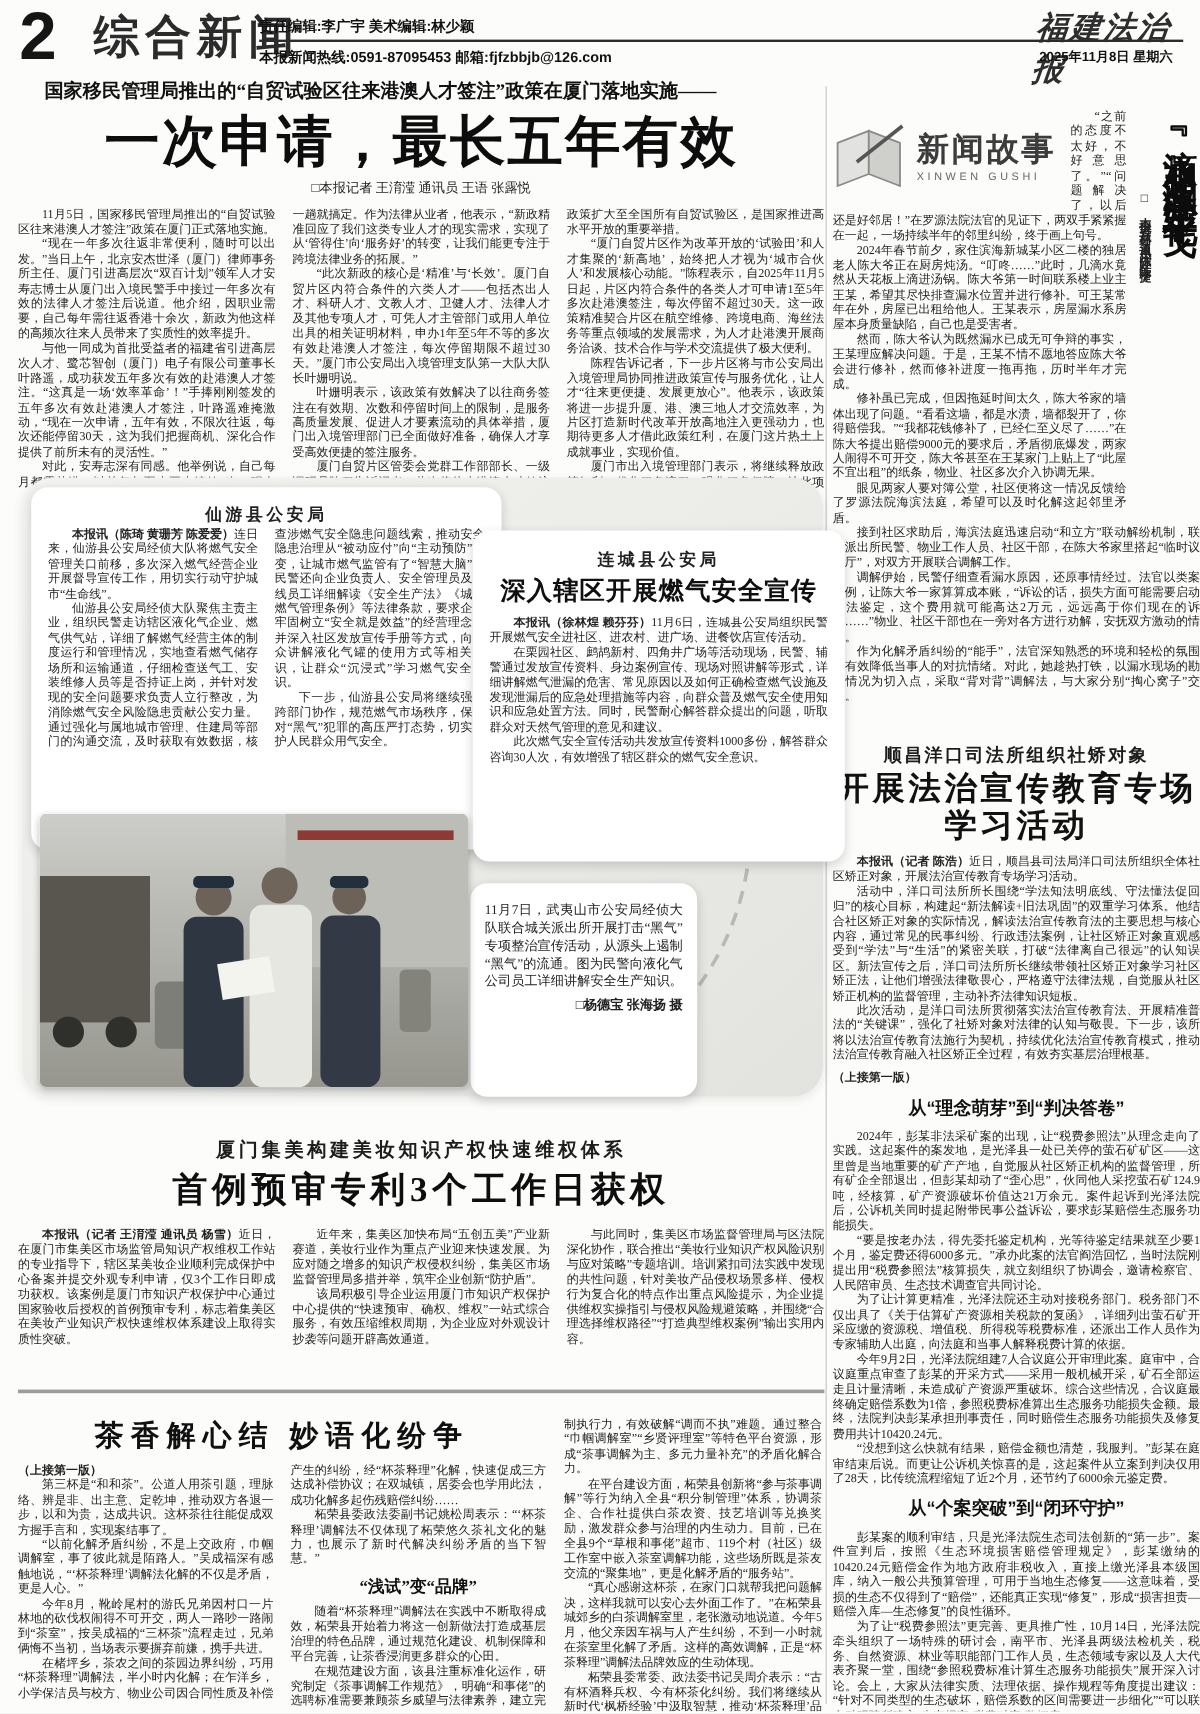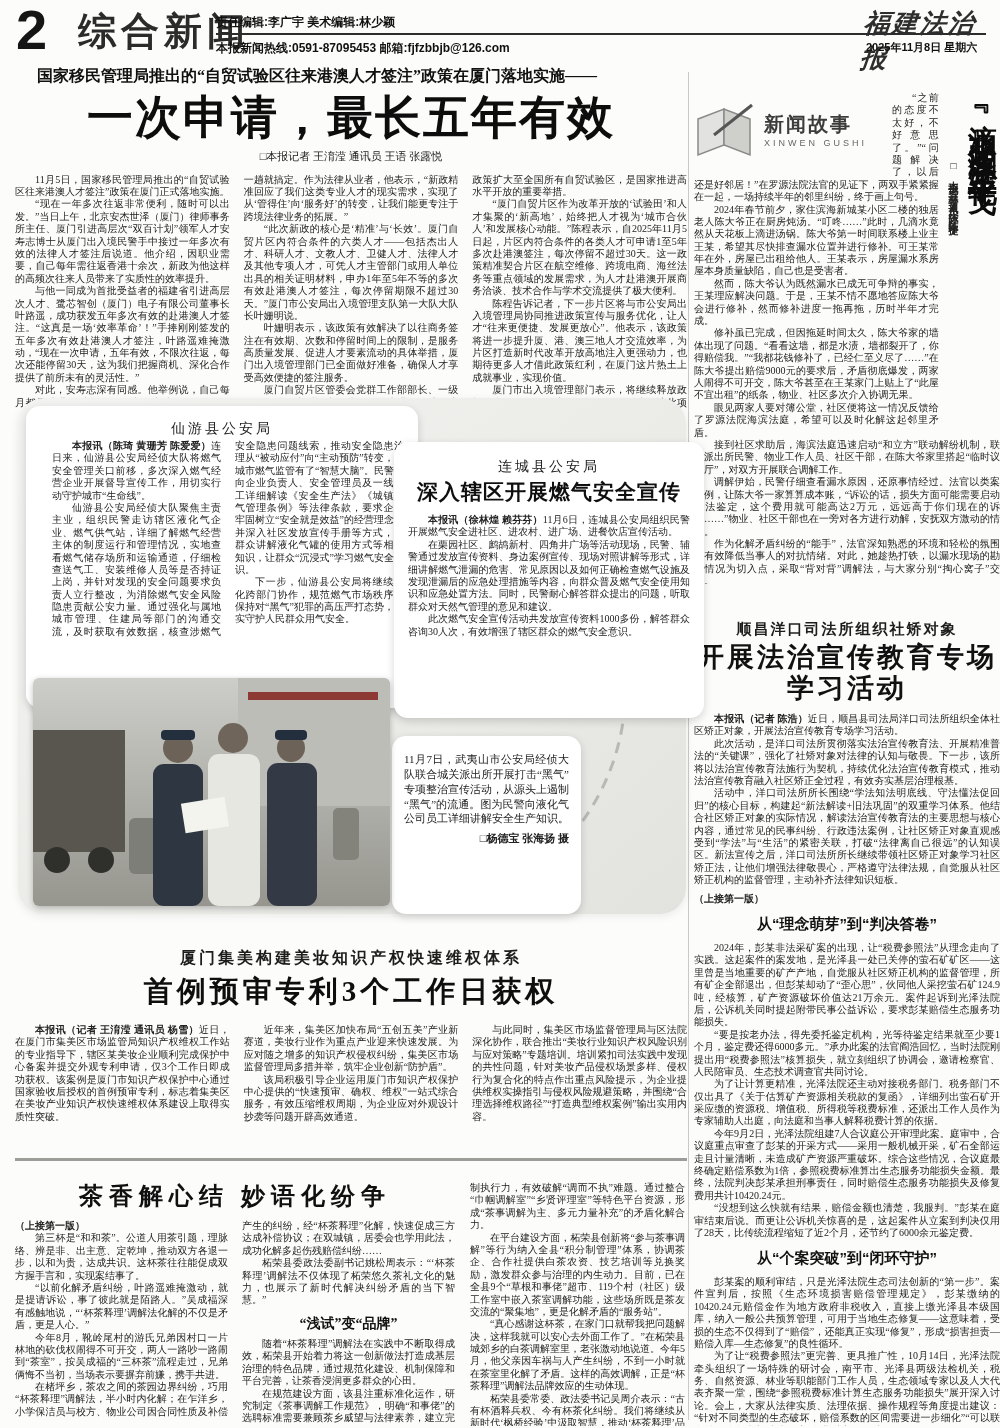--- a/index.html
+++ b/index.html
@@ -15,27 +15,27 @@
   .cols2{column-count:2;column-gap:14px;}
   .kicker{font-weight:700;color:#111;}
   .center{text-align:center;}
   .headline-xl{font-size:46px;font-weight:900;letter-spacing:2px;color:#0d0d0d;text-align:center;line-height:1.1;}
   .headline-md{font-size:27px;font-weight:900;letter-spacing:3px;color:#111;text-align:center;line-height:1.15;}
   .byline{font-size:11px;text-align:center;color:#222;}
   .subhead{font-size:14px;font-weight:900;text-align:center;margin:8px 0 6px;text-indent:0;color:#111;}
   .graysec{background:linear-gradient(140deg,#f3f3f1 0%,#eaeae7 60%,#e2e2df 100%);
            border-radius:26px;box-shadow:0 2px 8px rgba(0,0,0,.08);}
   .whitebox{position:absolute;background:#fff;border-radius:14px;box-shadow:0 3px 9px rgba(0,0,0,.16);}
-  .boxkicker{font-size:14px;font-weight:400;text-align:center;letter-spacing:3px;color:#222;margin:12px 0 2px;}
+  .boxkicker{font-size:14px;font-weight:700;text-align:center;letter-spacing:3px;color:#222;margin:12px 0 2px;}
   .boxtitle{font-size:22px;font-weight:900;text-align:center;letter-spacing:1px;color:#0f0f0f;margin:0 0 8px;}
   .vwrap{float:right;display:flex;gap:5px;margin:4px 0 6px 8px;height:336px;}
   .vbyline{writing-mode:vertical-rl;font-size:10px;letter-spacing:2px;color:#222;padding-top:64px;font-weight:700;}
   .vtitle{writing-mode:vertical-rl;font-size:29px;font-weight:900;letter-spacing:5px;color:#0c0c0c;}
   .logo{float:left;width:190px;height:80px;display:flex;align-items:center;gap:6px;margin:0 8px 4px 0;}
-  .logo-cn{font-size:20px;font-weight:900;color:#3c3c3c;letter-spacing:2px;line-height:1;}
+  .logo-cn{font-size:27px;font-weight:900;color:#3c3c3c;letter-spacing:2px;line-height:1;}
   .logo-en{font-size:9px;letter-spacing:3px;color:#666;margin-top:4px;}
   .contnote{font-weight:700;text-indent:0 !important;}
   .rule-v{background:#c9c9c6;width:1px;}
   .rule-h{background:#9c9c98;height:3px;}
   .caption{font-size:11px;line-height:1.35;text-align:justify;color:#222;}
   .caption .credit{display:block;text-align:right;font-weight:700;margin-top:5px;}
   .masthead{font-size:26px;font-weight:700;font-style:italic;color:#2e2e2e;letter-spacing:2px;transform:skewX(-6deg);}
   .hdr-small{font-size:12px;font-weight:700;color:#111;}
 </style>
 </head>
@@ -100,35 +100,35 @@
         <p>作为化解矛盾纠纷的“能手”，法官深知熟悉的环境和轻松的氛围能有效降低当事人的对抗情绪。对此，她趁热打铁，以漏水现场的勘查情况为切入点，采取“背对背”调解法，与大家分别“掏心窝子”交流。</p>
       </div>
   </div>
 
   <div class="abs" style="left:694px;top:620px;width:306px;">
     <div class="center" style="font-size:15px;font-weight:700;letter-spacing:2px;">顺昌洋口司法所组织社矫对象</div>
     <div class="headline-md" style="margin-top:3px;">开展法治宣传教育专场学习活动</div>
     <div class="art" style="margin-top:9px;height:200px;">
       <p><strong>本报讯（记者 陈浩）</strong><span>近日，顺昌县司法局洋口司法所组织全体社区矫正对象，开展法治宣传教育专场学习活动。</span></p>
       <div>
+          <p>活动中，洋口司法所所长围绕“学法知法明底线、守法懂法促回归”的核心目标，构建起“新法解读+旧法巩固”的双重学习体系。他结合社区矫正对象的实际情况，解读法治宣传教育法的主要思想与核心内容，通过常见的民事纠纷、行政违法案例，让社区矫正对象直观感受到“学法”与“生活”的紧密关联，打破“法律离自己很远”的认知误区。新法宣传之后，洋口司法所所长继续带领社区矫正对象学习社区矫正法，让他们增强法律敬畏心，严格遵守法律法规，自觉服从社区矫正机构的监督管理，主动补齐法律知识短板。</p>
           <p>此次活动，是洋口司法所贯彻落实法治宣传教育法、开展精准普法的“关键课”，强化了社矫对象对法律的认知与敬畏。下一步，该所将以法治宣传教育法施行为契机，持续优化法治宣传教育模式，推动法治宣传教育融入社区矫正全过程，有效夯实基层治理根基。</p>
-          <p>活动中，洋口司法所所长围绕“学法知法明底线、守法懂法促回归”的核心目标，构建起“新法解读+旧法巩固”的双重学习体系。他结合社区矫正对象的实际情况，解读法治宣传教育法的主要思想与核心内容，通过常见的民事纠纷、行政违法案例，让社区矫正对象直观感受到“学法”与“生活”的紧密关联，打破“法律离自己很远”的认知误区。新法宣传之后，洋口司法所所长继续带领社区矫正对象学习社区矫正法，让他们增强法律敬畏心，严格遵守法律法规，自觉服从社区矫正机构的监督管理，主动补齐法律知识短板。</p>
         </div>
     </div>
   </div>
 
   <div class="abs graysec" style="left:18px;top:398px;width:668px;height:516px;">
 
     <svg class="abs" style="left:410px;top:276px;" width="260" height="240" viewBox="0 0 260 240">
       <path d="M 198 12 Q 196 150 58 232" fill="none" stroke="#b8b8b4" stroke-width="3" stroke-dasharray="11 8"></path>
     </svg>
 
     <div class="whitebox" style="left:8px;top:8px;width:364px;height:298px;padding:2px 14px;">
       <div class="boxkicker">仙游县公安局</div>
-      <div class="art cols2" style="height:228px;margin-left:12px;">
+      <div class="art cols2" style="height:228px;">
         <p><strong>本报讯（陈琦 黄珊芳 陈爱爱）</strong><span>连日来，仙游县公安局经侦大队将燃气安全管理关口前移，多次深入燃气经营企业开展督导宣传工作，用切实行动守护城市“生命线”。</span></p>
         <div>
             <p>仙游县公安局经侦大队聚焦主责主业，组织民警走访辖区液化气企业、燃气供气站，详细了解燃气经营主体的制度运行和管理情况，实地查看燃气储存场所和运输通道，仔细检查送气工、安装维修人员等是否持证上岗，并针对发现的安全问题要求负责人立行整改，为消除燃气安全风险隐患贡献公安力量。通过强化与属地城市管理、住建局等部门的沟通交流，及时获取有效数据，核查涉燃气安全隐患问题线索，推动安全隐患治理从“被动应付”向“主动预防”转变，让城市燃气监管有了“智慧大脑”。民警还向企业负责人、安全管理员及一线员工详细解读《安全生产法》《城镇燃气管理条例》等法律条款，要求企业牢固树立“安全就是效益”的经营理念，并深入社区发放宣传手册等方式，向群众讲解液化气罐的使用方式等相关知识，让群众“沉浸式”学习燃气安全知识。</p>
             <p>下一步，仙游县公安局将继续强化跨部门协作，规范燃气市场秩序，保持对“黑气”犯罪的高压严打态势，切实守护人民群众用气安全。</p>
           </div>
       </div>
     </div>
 
     <div class="whitebox" style="left:376px;top:44px;width:282px;height:268px;padding:4px 14px;">
       <div class="boxkicker">连城县公安局</div>
@@ -190,21 +190,21 @@
   </div>
 
   <div class="abs rule-h" style="left:15px;top:1158px;width:672px;"></div>
 
   <div class="abs" style="left:15px;top:1180px;width:440px;">
     <div class="center" style="font-size:24px;font-weight:900;letter-spacing:6px;color:#101010;">茶香解心结  妙语化纷争</div>
     <div class="art cols2" style="margin-top:8px;height:206px;">
       <p class="contnote">（上接第一版）</p>
       <div>
           <p>第三杯是“和和茶”。公道人用茶引题，理脉络、辨是非、出主意、定乾坤，推动双方各退一步，以和为贵，达成共识。这杯茶往往能促成双方握手言和，实现案结事了。</p>
-          <p>“以前化解矛盾纠纷，叶路遥难掩激动，就是提请诉讼，事了彼此就是陌路人。”吴成福深有感触地说，“‘杯茶释理’调解法化解的不仅是矛盾，更是人心。”</p>
+          <p>“以前化解矛盾纠纷，不是上交政府，巾帼调解室，事了彼此就是陌路人。”吴成福深有感触地说，“‘杯茶释理’调解法化解的不仅是矛盾，更是人心。”</p>
           <p>今年8月，靴岭尾村的游氏兄弟因村口一片林地的砍伐权闹得不可开交，两人一路吵一路闹到“茶室”，按吴成福的“三杯茶”流程走过，兄弟俩悔不当初，当场表示要摒弃前嫌，携手共进。</p>
           <p>在楮坪乡，茶农之间的茶园边界纠纷，巧用“杯茶释理”调解法，半小时内化解；在乍洋乡，小学保洁员与校方、物业公司因合同性质及补偿产生的纠纷，经“杯茶释理”化解，快速促成三方达成补偿协议；在双城镇，居委会也学用此法，成功化解多起伤残赔偿纠纷……</p>
           <p>柘荣县委政法委副书记姚松周表示：“‘杯茶释理’调解法不仅体现了柘荣悠久茶礼文化的魅力，也展示了新时代解决纠纷矛盾的当下智慧。”</p>
         </div>
       <div class="subhead">“浅试”变“品牌”</div>
       <div>
           <p>随着“杯茶释理”调解法在实践中不断取得成效，柘荣县开始着力将这一创新做法打造成基层治理的特色品牌，通过规范化建设、机制保障和平台完善，让茶香浸润更多群众的心田。</p>
           <p>在规范建设方面，该县注重标准化运作，研究制定《茶事调解工作规范》，明确“和事佬”的选聘标准需要兼顾茶乡威望与法律素养，建立完善“县—乡—村”三级培训体系，将白茶文化、法律知识等纳入必修课程，推动调解队伍从“草根化”向“专业化+本土化”融合转型。</p>
         </div>
     </div>

